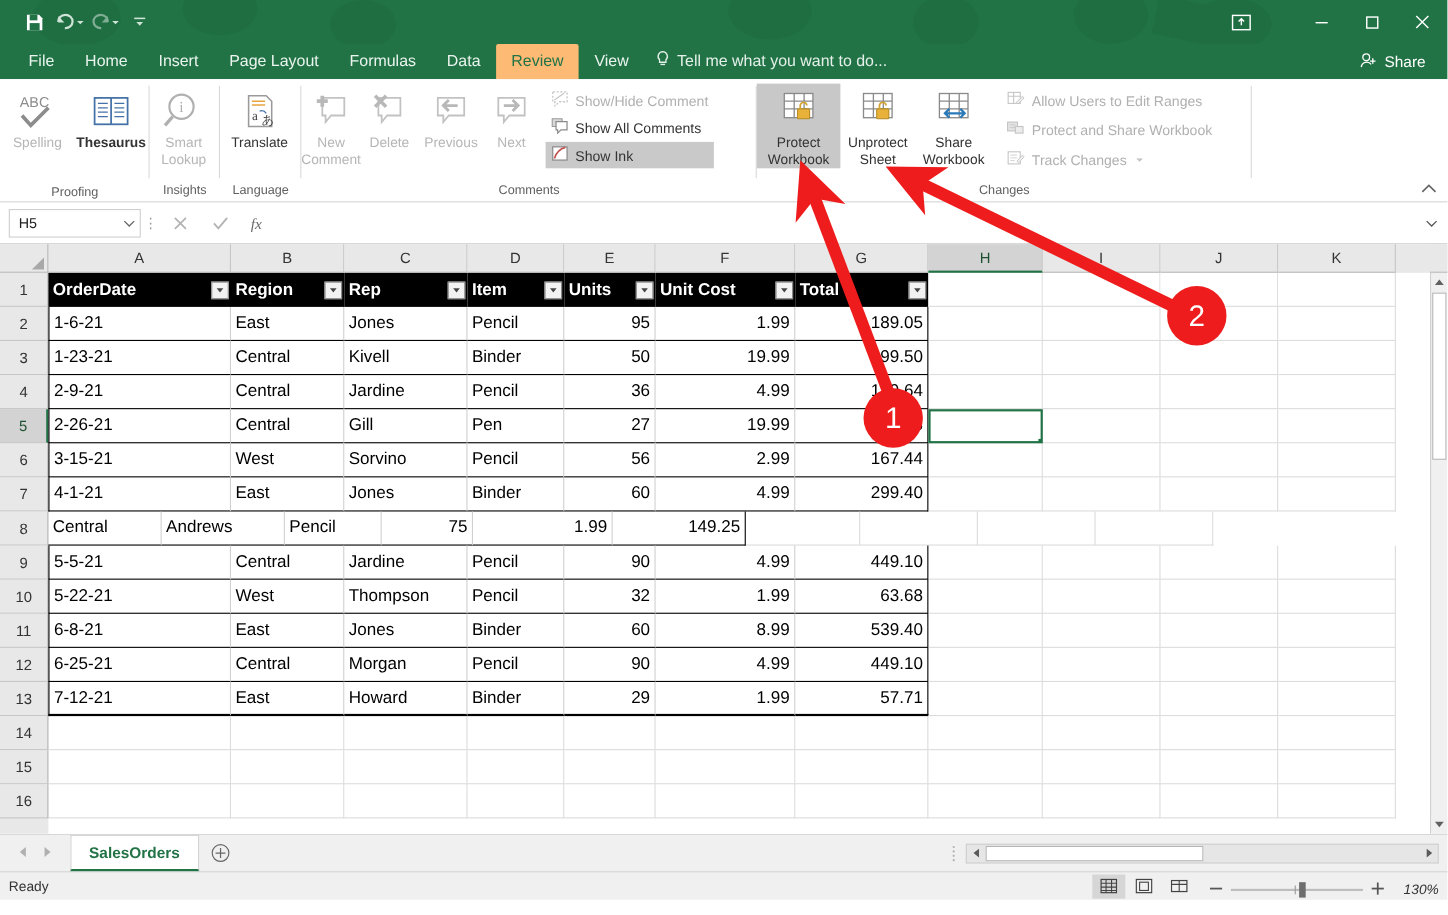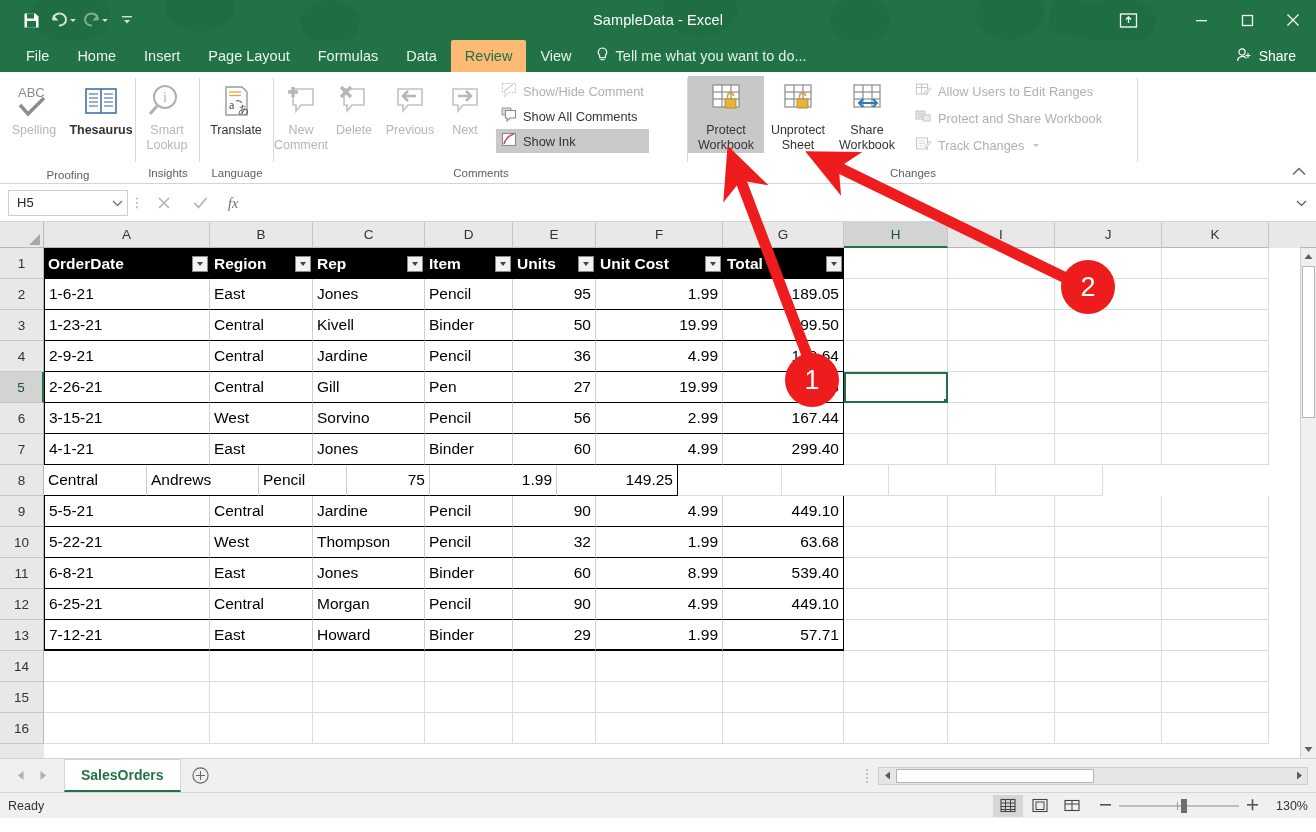--- a/index.html
+++ b/index.html
@@ -148,21 +148,21 @@
   .hs-track { width:430px; height:18px; background:#e6e6e6; border:1px solid #cfcfcf; display:flex; align-items:center;}
   .hs-btn { width:16px; display:flex; align-items:center; justify-content:center; color:#555;}
   .hs-thumb { flex:1; height:14px; background:#fff; border:1px solid #b5b5b5; margin:0 1px; max-width:350px;}
   .hs-gap { flex:1; }
 
   
   .statusbar {
     height:26px; background:#f0f0f0; border-top:1px solid #d4d4d4;
     display:flex; align-items:center; padding:0 8px; font-size:12.5px; color:#333;
   }
-  .sb-right { margin-left:auto; display:flex; align-items:center; gap:2px;}
+  .sb-right { margin-left:auto; display:flex; align-items:flex-end; gap:2px;font-style:italic;}
   .view-btn { width:30px; height:22px; display:flex; align-items:center; justify-content:center; color:#444;}
   .view-btn.active { background:#d6d6d6;}
   .zoomctl { display:flex; align-items:center; gap:7px; margin-left:10px;}
   .z-track { width:120px; height:2px; background:#bdbdbd; position:relative;}
   .z-mid { position:absolute; left:58px; top:-3px; width:1px; height:8px; background:#9a9a9a;}
   .z-thumb { position:absolute; left:62px; top:-6px; width:6px; height:14px; background:#6e6e6e;}
   .zpct { width:42px; text-align:right; font-size:12.5px; color:#333;}
 
   
   .anno { position:absolute; left:0; top:0; width:1316px; height:832px; pointer-events:none; z-index:50;}
@@ -210,21 +210,20 @@
       <span class="caret-sm"></span>
     </div>
     <div class="qat-btn" title="Customize Quick Access Toolbar">
       <svg width="14" height="12" viewBox="0 0 14 12">
           <rect x="2" y="2" width="10" height="1.4" fill="#cfe3d7"></rect>
           <path d="M4 6 L10 6 L7 9.5 Z" fill="#cfe3d7"></path>
         </svg>
     </div>
   </div>
 
-  <div class="title-text">SampleData - Excel</div>
 
   <div class="ribbon-opt" style="position:absolute;right:150px;top:0;">
     <svg width="19" height="17" viewBox="0 0 19 17">
         <rect x="1.5" y="2" width="16" height="13" stroke="#fff" stroke-width="1.3" fill="none"></rect>
         <path d="M9.5 11 L9.5 5 M7 7.5 L9.5 5 L12 7.5" stroke="#fff" stroke-width="1.3" fill="none"></path>
       </svg>
   </div>
 
   <div class="win-ctrls">
     <div class="win-btn">

